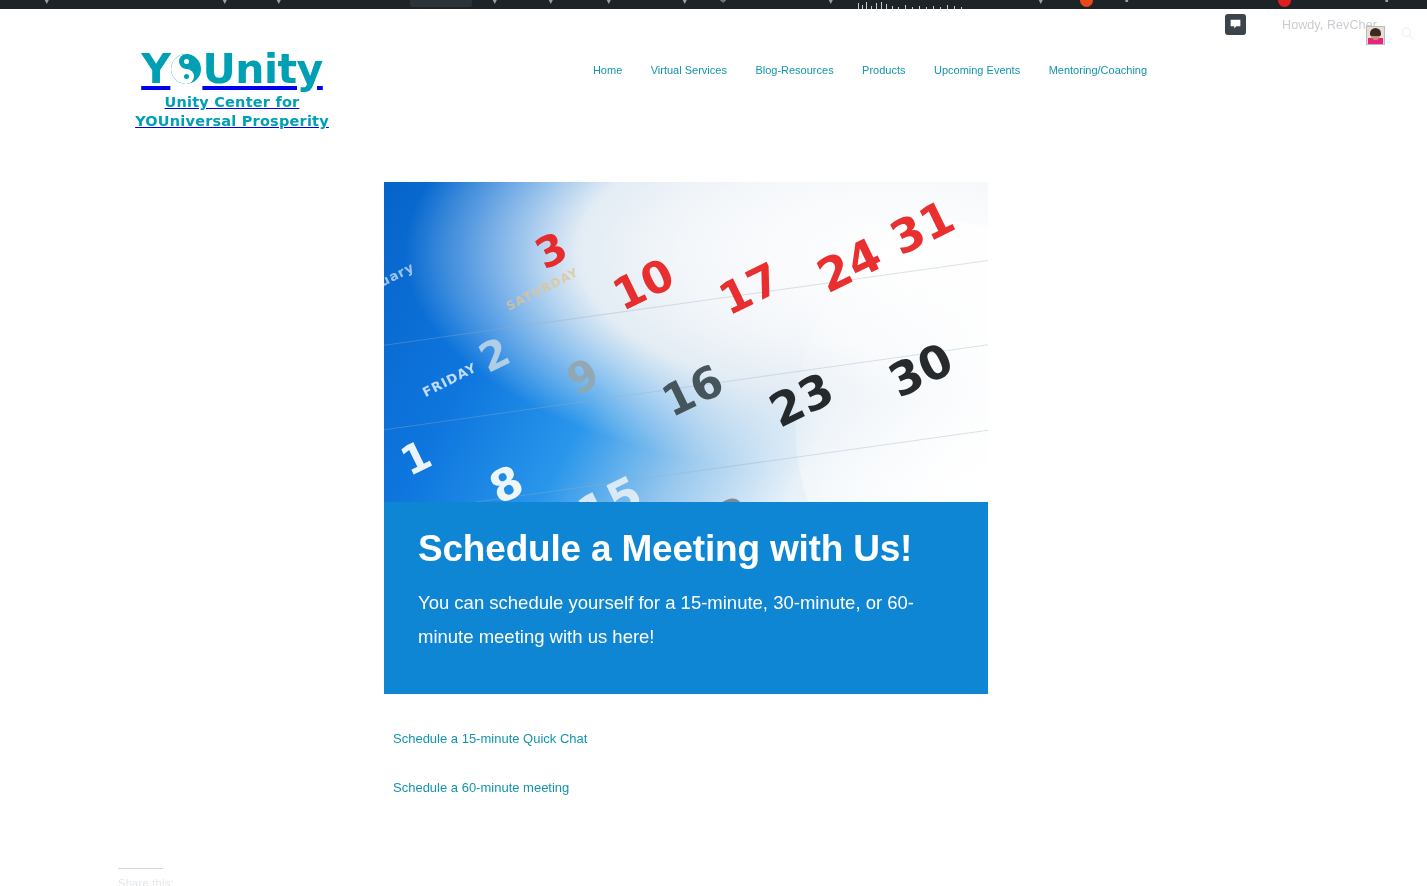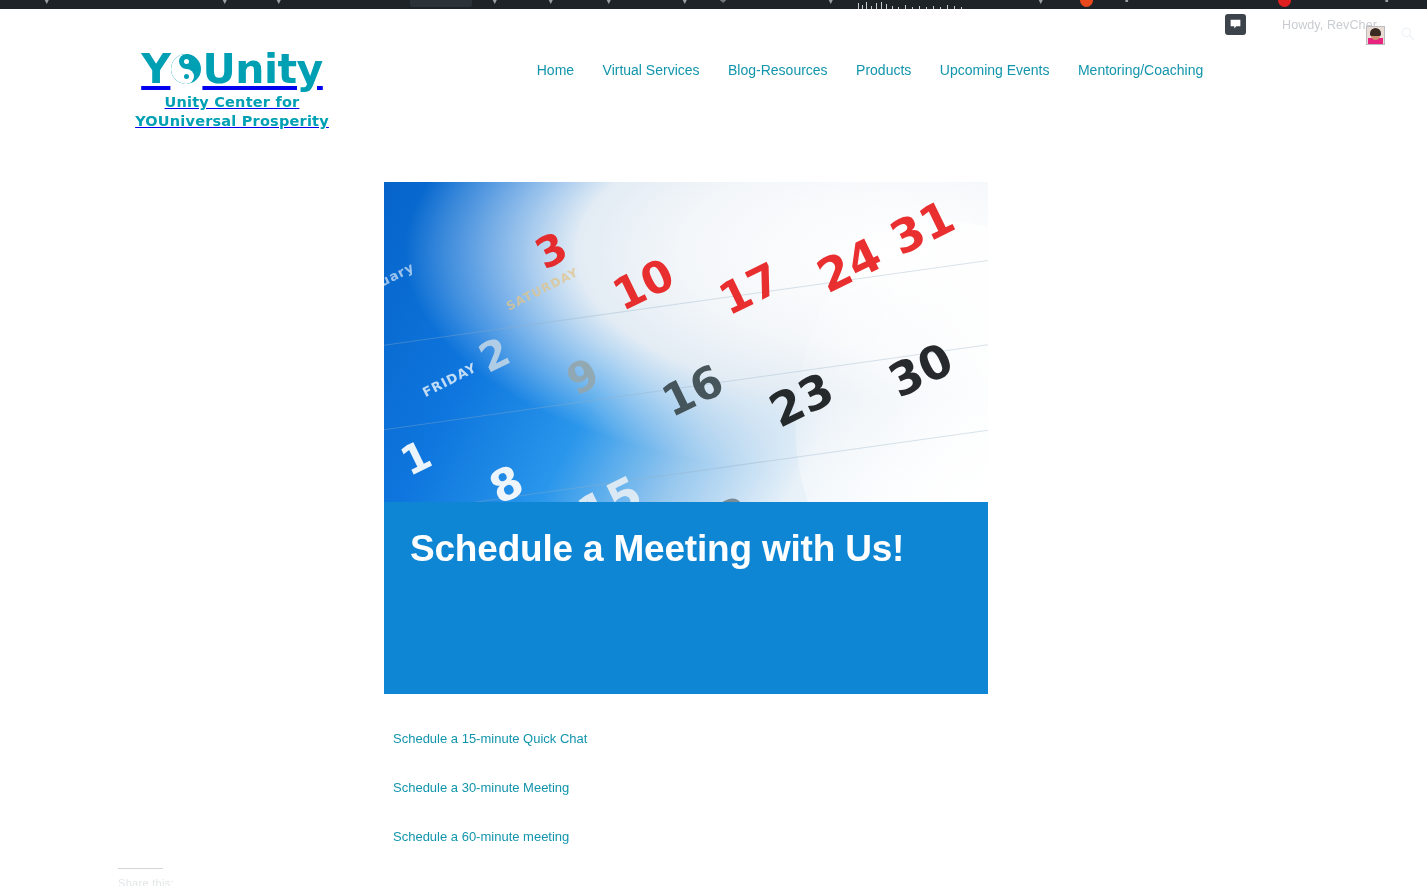--- a/index.html
+++ b/index.html
@@ -189,21 +189,21 @@
     width: 720px;
     text-align: center;
   }
   .nav-row {
     line-height: 23px;
     white-space: nowrap;
   }
   .nav a {
     display: inline-block;
     color: #1295ac;
-    font-size: 14px;
+    font-size: 11px;
     text-decoration: none;
     padding: 0 12px;
     line-height: 23px;
     vertical-align: middle;
   }
   .nav-search {
     display: inline-block;
     vertical-align: middle;
     padding: 0 12px;
     line-height: 23px;
@@ -263,21 +263,21 @@
     background: rgba(150,175,195,.35);
     height: 1px;
   }
 
   .hero-banner {
     position: absolute;
     top: 320px; left: 0;
     width: 604px;
     height: 204px;
     background: #0f86d4;
-    padding: 24px 34px 0 26px;
+    padding: 24px 34px 0 34px;
   }
   .hero-title {
     color: #ffffff;
     font-size: 37px;
     font-weight: 700;
     line-height: 46px;
     letter-spacing: -0.2px;
   }
   .hero-sub {
     color: #ffffff;
@@ -441,26 +441,26 @@
       <div class="cal-num" style="left:70%; top:35%; font-size:46px; color:#e02020;  transform:rotate(-12deg);">24</div>
 
       <div class="cal-num" style="left:76%; top:66%; font-size:46px; color:#15191b;  transform:rotate(-12deg);">30</div>
       <div class="cal-num" style="left:81%; top:30%; font-size:46px; color:#e02020;  transform:rotate(-12deg);">31</div>
 
     </div>
   </div>
 
   <div class="hero-banner">
     <h1 class="hero-title">Schedule a Meeting with Us!</h1>
+    <p class="hero-sub">You can schedule yourself for a 15-minute, 30-minute, or 60-minute meeting with us here!</p>
   </div>
 
 </section>
 
 <div class="links">
   <a href="#">Schedule a 15-minute Quick Chat</a>
-  <a href="#">Schedule a 30-minute Meeting</a>
   <a href="#">Schedule a 60-minute meeting</a>
 </div>
 
 <div class="share">
   <div class="share-rule"></div>
   <div class="share-label">Share this:</div>
 </div>
 
 </body></html>

